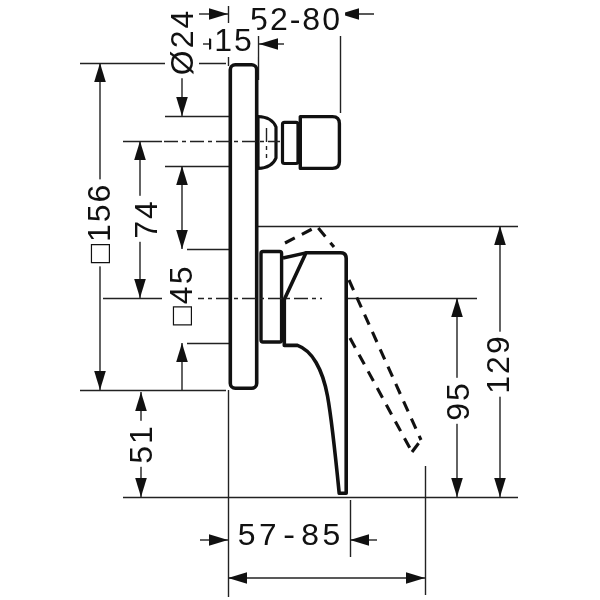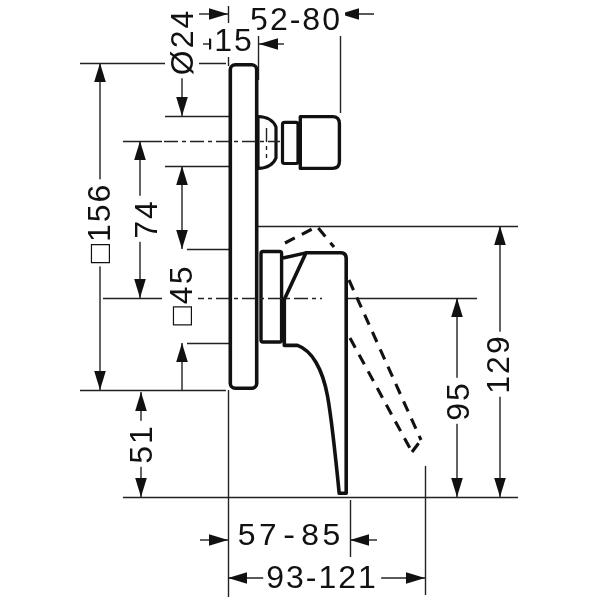--- a/index.html
+++ b/index.html
@@ -110,15 +110,14 @@
   <div class="label" style="left:296px;top:19px;">52-80</div>
   <div class="label" style="left:234px;top:40px;">15</div>
   <div class="label v" style="left:182px;top:42px;">Ø24</div>
   <div class="label v" style="left:99px;top:223px;">□156</div>
   <div class="label v" style="left:146px;top:219px;">74</div>
   <div class="label v" style="left:181px;top:295px;">□45</div>
   <div class="label v" style="left:141px;top:444px;">51</div>
   <div class="label v" style="left:458px;top:401px;">95</div>
   <div class="label v" style="left:498px;top:364px;">129</div>
   <div class="label" style="left:290px;top:537px;font-family:Liberation Mono, monospace;">57-85</div>
-  <div class="label" style="left:322px;top:577px;">93-121</div>
 
 </div>
 
 </body></html>

